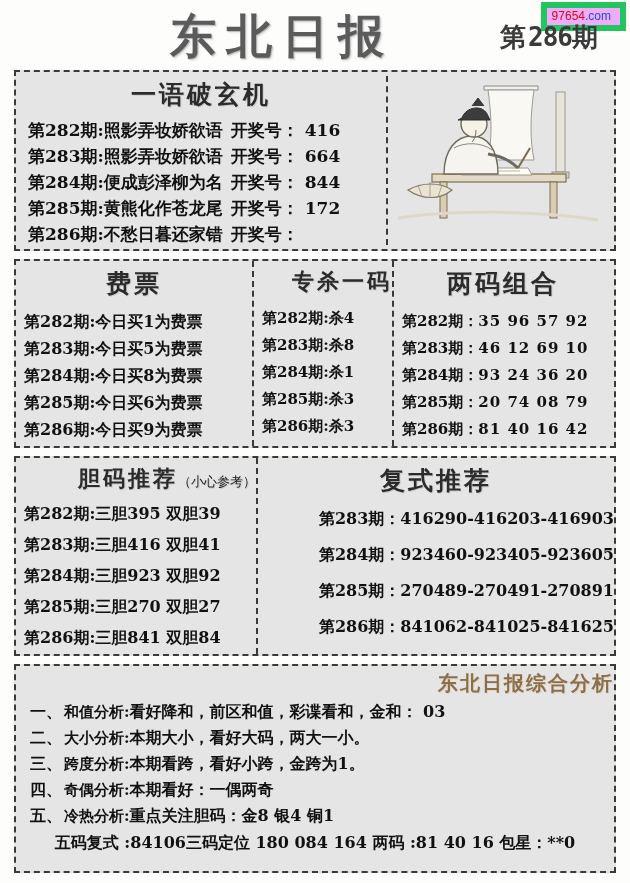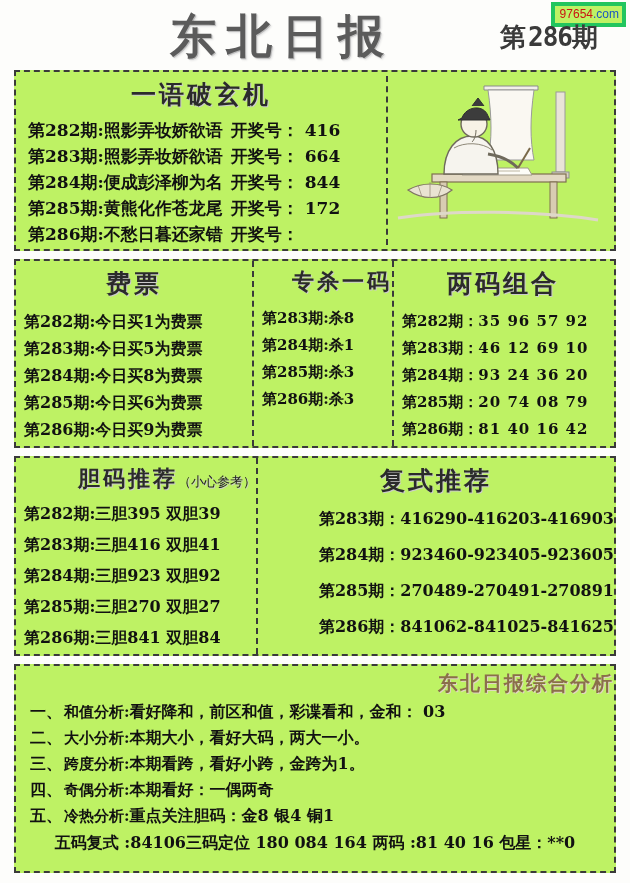--- a/index.html
+++ b/index.html
@@ -19,25 +19,25 @@
     position: relative;
     width: 630px;
     height: 883px;
     background: #fdfdfb;
   }
   
   .watermark {
     position: absolute;
     top: 2px;
     right: 4px;
-    background: #bef264;
-    border: 4px solid #22c55e;
+    background: #f0abfc;
+    border: 6px solid #22c55e;
     color: #1a55c0;
     font-size: 12px;
-    padding: 1px 3px 2px 5px;
+    padding: 1px 9px 2px 5px;
     font-family: "Liberation Sans", sans-serif;
     letter-spacing: 0px;
   }
   .watermark .red { color: #cc1111; }
 
   
   .masthead {
     position: relative;
     height: 70px;
     margin-left: 20px;
@@ -66,21 +66,21 @@
   .issue .num {
     font-family: "DejaVu Sans Mono", "Liberation Mono", monospace;
     letter-spacing: -1px;
   }
 
   .dashed {
     border: 2px dashed #3a3a3a;
   }
   .sec {
     margin: 0 14px 8px 14px;
-    background: #bef264;
+    background: #e5e5e5;
     position: relative;
   }
   .sec-title {
     text-align: center;
     font-family: "DejaVu Serif", "Liberation Serif", serif;
     font-weight: bold;
     font-size: 25px;
     letter-spacing: 3px;
     color: #2b2b2b;
     padding: 6px 0 4px 0;
@@ -314,20 +314,21 @@
           <div class="crow"><span>第283期:</span><span>今日买5为费票</span></div>
           <div class="crow"><span>第284期:</span><span>今日买8为费票</span></div>
           <div class="crow"><span>第285期:</span><span>今日买6为费票</span></div>
           <div class="crow"><span>第286期:</span><span>今日买9为费票</span></div>
         </div>
       </div>
 
       <div class="col col-b">
         <div class="sec-title small">专杀一码</div>
         <div class="col-rows">
+          <div class="crow"><span>第282期:</span><span>杀4</span></div>
           <div class="crow"><span>第283期:</span><span>杀8</span></div>
           <div class="crow"><span>第284期:</span><span>杀1</span></div>
           <div class="crow"><span>第285期:</span><span>杀3</span></div>
           <div class="crow"><span>第286期:</span><span>杀3</span></div>
         </div>
       </div>
 
       <div class="col col-c">
         <div class="sec-title">两码组合</div>
         <div class="col-rows">

